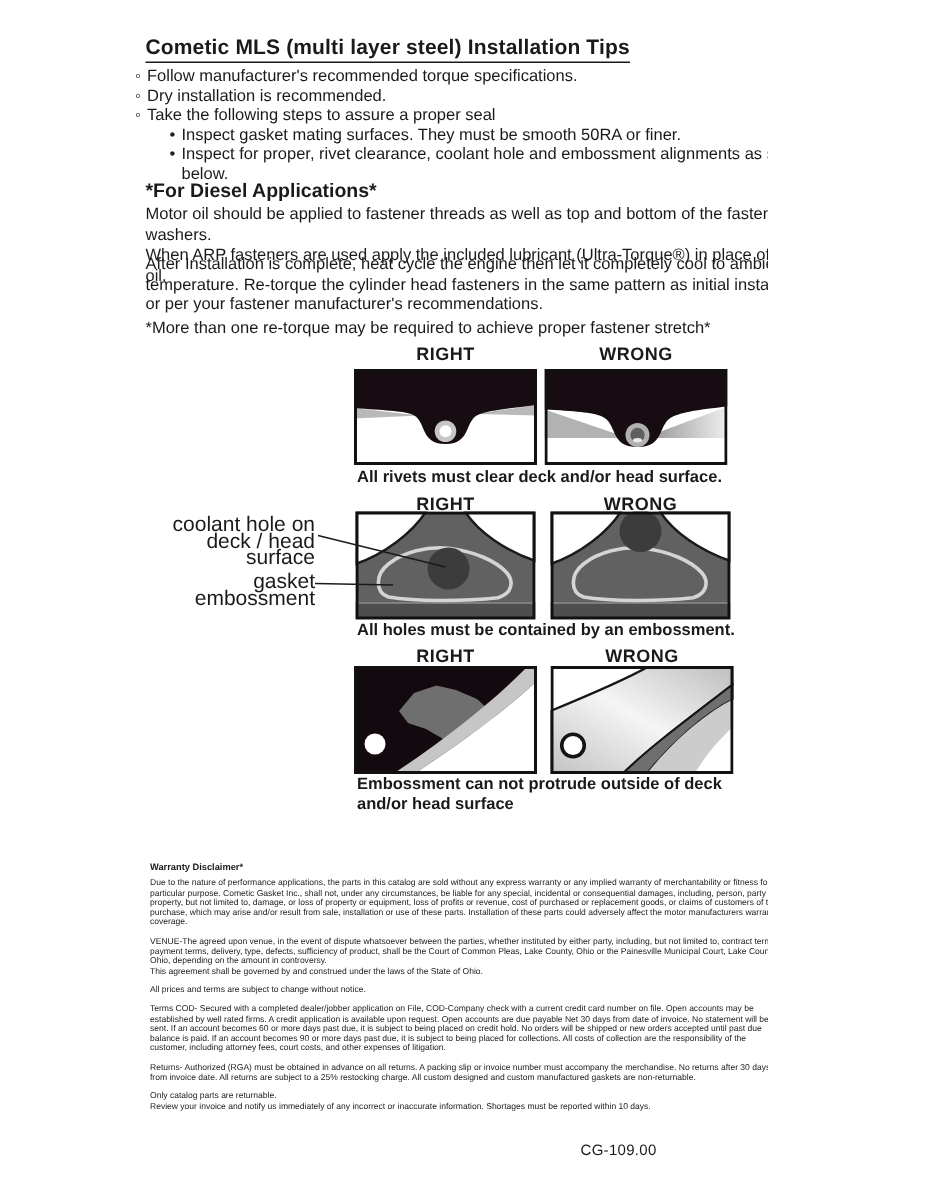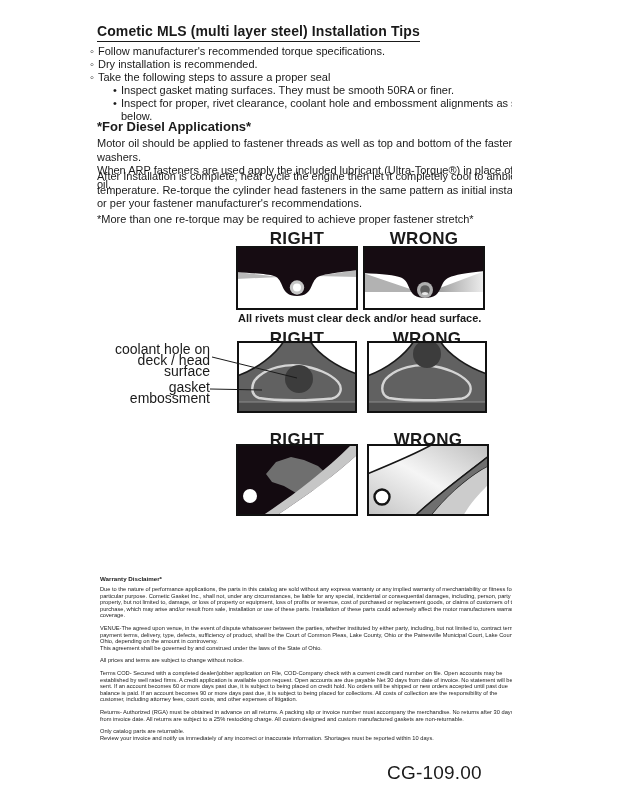--- a/index.html
+++ b/index.html
@@ -10,26 +10,26 @@
   .abs{position:absolute;}
   .title{
     font-size:14px;font-weight:bold;border-bottom:1.6px solid #1a1a1a;padding-bottom:2px;
     letter-spacing:0.1px;
   }
   .tiprow{display:flex;font-size:11px;line-height:13px;}
   .tiprow .marker{width:8px;flex:0 0 8px;text-align:left;}
   .tiprow.sub{margin-left:23px;}
   .h2{font-size:13px;font-weight:bold;}
   .par{font-size:11px;line-height:13.5px;white-space:pre-line;}
-  .dlabel{font-size:17px;font-weight:bold;text-align:center;letter-spacing:0.3px;}
+  .dlabel{font-size:12px;font-weight:bold;text-align:center;letter-spacing:0.3px;}
   .caption{font-size:11px;font-weight:bold;white-space:pre-line;line-height:12.5px;}
   .ann{font-size:14px;line-height:11px;text-align:right;white-space:pre-line;}
   .smallhead{font-size:6.2px;font-weight:bold;}
   .smallpar{font-size:5.7px;line-height:6.6px;white-space:pre-line;margin:0 0 6px 0;color:#222;}
-  .code{font-size:19px;letter-spacing:0.2px;}
+  .code{font-size:10px;letter-spacing:0.2px;}
   svg{display:block;}
 </style>
 </head>
 <body>
 
 <div id="page">
 
   <div class="abs title" style="left:97px;top:23px;">Cometic MLS (multi layer steel) Installation Tips</div>
 
   <div class="abs" style="left:90px;top:45px;width:455px;">
@@ -130,20 +130,21 @@
       <circle cx="60" cy="13" r="14" fill="#3c3c3c"></circle>
       <rect x="1" y="1" width="118" height="70" fill="none" stroke="#111111" stroke-width="2"></rect>
     </svg>
   </div>
 
   <svg class="abs" style="left:205px;top:345px;" width="100" height="55" viewBox="0 0 100 55">
     <line x1="7" y1="12" x2="92" y2="33" stroke="#1a1a1a" stroke-width="1"></line>
     <line x1="5" y1="44" x2="57" y2="45" stroke="#1a1a1a" stroke-width="1"></line>
   </svg>
 
+  <div class="abs caption" style="left:238px;top:414px;">All holes must be contained by an embossment.</div>
 
   <div class="abs dlabel" style="left:236px;top:430px;width:122px;">RIGHT</div>
   <div class="abs dlabel" style="left:367px;top:430px;width:122px;">WRONG</div>
 
   <div class="abs" style="left:236px;top:444px;">
     <svg width="122" height="72" viewBox="0 0 122 72">
       <rect width="122" height="72" fill="#130a10"></rect>
       <path d="M30,30 L40,18 L55,13 L68,16 L82,22 L93,32 L97,42 L88,50 L74,44 L60,49 L48,42 L36,38 Z" fill="#6f6f6f"></path>
       <path d="M26,72 C56,52 88,28 114,2 L122,2 V10 C96,34 64,56 40,72 Z" fill="#c6c6c6"></path>
       <path d="M122,10 C96,34 64,56 40,72 H122 Z" fill="#ffffff"></path>
@@ -163,20 +164,22 @@
       </defs>
       <rect width="122" height="72" fill="#ffffff"></rect>
       <path d="M0,30 C34,16 52,8 66,0 H122 V12 C88,38 64,56 48,72 H0 Z" fill="url(#g3)" stroke="#161616" stroke-width="1.6"></path>
       <path d="M122,12 C88,38 64,56 48,72 H64 C80,52 102,32 122,22 Z" fill="#6f6f6f" stroke="#161616" stroke-width="1.2"></path>
       <path d="M122,22 C102,32 80,52 64,72 H96 C104,58 114,48 122,40 Z" fill="#cccccc"></path>
       <circle cx="15" cy="53" r="7.5" fill="#ffffff" stroke="#141414" stroke-width="2.4"></circle>
       <rect x="1" y="1" width="120" height="70" fill="none" stroke="#111111" stroke-width="2"></rect>
     </svg>
   </div>
 
+  <div class="abs caption" style="left:238px;top:517px;">Embossment can not protrude outside of deck
+and/or head surface</div>
 
   <div class="abs smallhead" style="left:100px;top:575px;">Warranty Disclaimer*</div>
   <div class="abs" style="left:100px;top:586px;width:422px;">
     <p class="smallpar">Due to the nature of performance applications, the parts in this catalog are sold without any express warranty or any implied warranty of merchantability or fitness for a particular purpose.  Cometic Gasket Inc., shall not, under any circumstances, be liable for any special, incidental or consequential damages, including, person, party or property, but not limited to, damage, or loss of property or equipment, loss of profits or revenue, cost of purchased or replacement goods, or claims of customers of the purchase, which may arise and/or result from sale, installation or use of these parts.  Installation of these parts could adversely affect the motor manufacturers warranty coverage.</p>
     <p class="smallpar">VENUE-The agreed upon venue, in the event of dispute whatsoever between the parties, whether instituted by either party, including, but not limited to, contract terms, payment terms, delivery, type, defects, sufficiency of product, shall be the Court of Common Pleas, Lake County, Ohio or the Painesville Municipal Court, Lake County, Ohio, depending on the amount in controversy.
 This agreement shall be governed by and construed under the laws of the State of Ohio.</p>
     <p class="smallpar">All prices and terms are subject to change without notice.</p>
     <p class="smallpar">Terms COD- Secured with a completed dealer/jobber application on File, COD-Company check with a current credit card number on file.  Open accounts may be established by well rated firms.  A credit application is available upon request.  Open accounts are due payable Net 30 days from date of invoice.  No statement will be sent.  If an account becomes 60 or more days past due, it is subject to being placed on credit hold.  No orders will be shipped or new orders accepted until past due balance is paid.  If an account becomes 90 or more days past due, it is subject to being placed for collections.  All costs of collection are the responsibility of the customer, including attorney fees, court costs, and other expenses of litigation.</p>
     <p class="smallpar">Returns- Authorized (RGA) must be obtained in advance on all returns.  A packing slip or invoice number must accompany the merchandise.  No returns after 30 days from invoice date.  All returns are subject to a 25% restocking charge.  All custom designed and custom manufactured gaskets are non-returnable.</p>
     <p class="smallpar">Only catalog parts are returnable.

